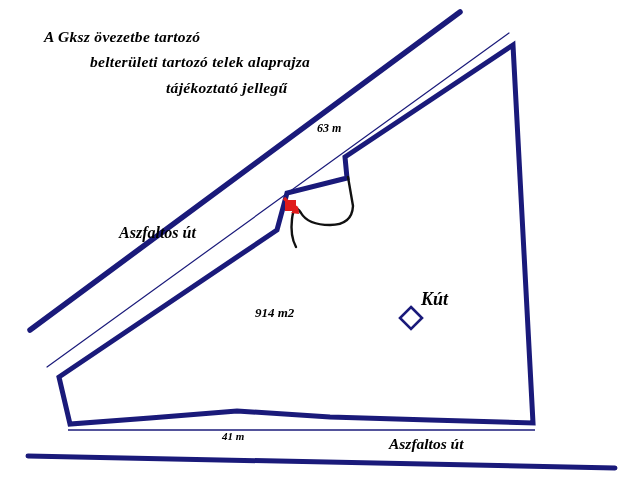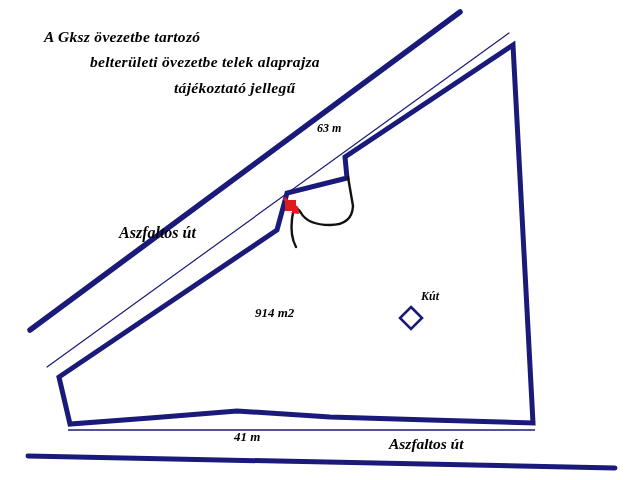--- a/index.html
+++ b/index.html
@@ -31,45 +31,45 @@
     color: #000000;
     white-space: nowrap;
     line-height: 1.1;
   }
   .title-line {
     font-size: 15.5px;
     letter-spacing: 0.3px;
   }
   #title-1 { left: 44px;  top: 28px; }
   #title-2 { left: 90px;  top: 53px; }
-  #title-3 { left: 174px; top: 79px; }
+  #title-3 { left: 166px; top: 79px; }
 
   #label-63m {
     left: 317px; top: 122px;
     font-size: 12px;
   }
   #label-road-upper {
     left: 119px; top: 224px;
     font-size: 16px;
   }
   #label-plot-name {
     left: 245px; top: 278px;
     font-size: 16px;
   }
   #label-plot-area {
     left: 255px; top: 306px;
     font-size: 13px;
   }
   #label-well {
     left: 421px; top: 290px;
-    font-size: 12px;
+    font-size: 18px;
   }
   #label-41m {
-    left: 234px; top: 430px;
-    font-size: 13px;
+    left: 222px; top: 430px;
+    font-size: 11px;
     font-family: Liberation Serif, serif;
   }
   #label-road-lower {
     left: 389px; top: 435px;
     font-size: 15.5px;
   }
 </style>
 </head>
 <body>
 
@@ -110,21 +110,21 @@
     </g>
 
     <path id="well-marker" d="M 411,307 L 422,318 L 411,329 L 400,318 Z" fill="none" stroke="#1a1a7a" stroke-width="2.6" stroke-linejoin="miter"></path>
 
     <path id="dimension-bottom" d="M 68,430 L 535,430" fill="none" stroke="#1a1a7a" stroke-width="1.3"></path>
 
     <path id="road-bottom" d="M 28,456 L 615,468" fill="none" stroke="#1a1a7a" stroke-width="5" stroke-linecap="round"></path>
   </svg>
 
   <div class="lbl title-line" id="title-1">A Gksz övezetbe tartozó</div>
-  <div class="lbl title-line" id="title-2">belterületi övezetbe telek alaprajza</div>
+  <div class="lbl title-line" id="title-2">belterületi tartozó telek alaprajza</div>
   <div class="lbl title-line" id="title-3">tájékoztató jellegű</div>
 
   <div class="lbl" id="label-63m">63 m</div>
 
   <div class="lbl" id="label-road-upper">Aszfaltos út</div>
 
 
   <div class="lbl" id="label-plot-area">914 m2</div>
 
   <div class="lbl" id="label-well">Kút</div>

